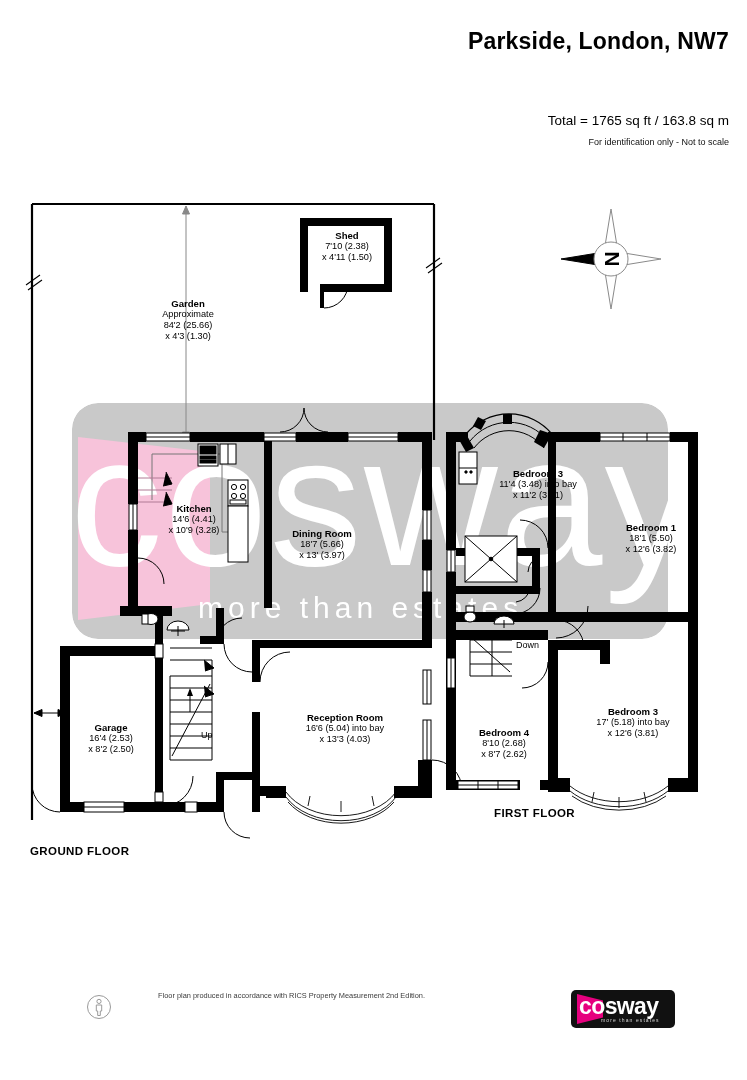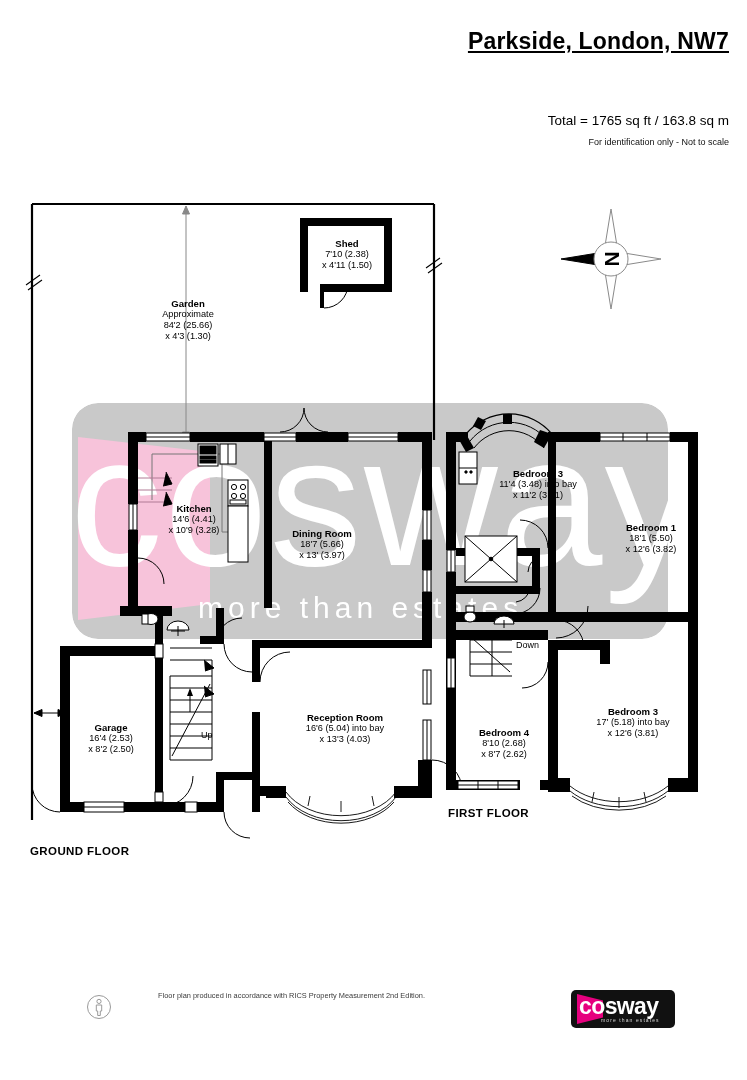--- a/index.html
+++ b/index.html
@@ -14,21 +14,20 @@
     overflow: hidden;
   }
   .abs { position: absolute; }
 
   
   #title {
     right: 18px; top: 28px;
     font-size: 23px; font-weight: bold;
     letter-spacing: 0.2px;
     text-align: right;
-    text-decoration: underline;
   }
   #total {
     right: 18px; top: 113px;
     font-size: 13.5px;
     text-align: right;
   }
   #disclaimer {
     right: 18px; top: 137px;
     font-size: 9px;
     text-align: right;
@@ -424,21 +423,21 @@
       <path d="M572,796 A64,44 0 0 0 666,796"></path>
       <line x1="592" y1="802" x2="594" y2="792"></line>
       <line x1="619" y1="808" x2="619" y2="797"></line>
       <line x1="646" y1="802" x2="644" y2="792"></line>
     </g>
   </g>
 
 </svg>
 </div>
 
-<div class="abs rlabel" style="left:302px; top:238px; width:90px;">
+<div class="abs rlabel" style="left:302px; top:230px; width:90px;">
   <span class="nm">Shed</span>
   <span class="dm">7'10 (2.38)</span>
   <span class="dm">x 4'11 (1.50)</span>
 </div>
 
 <div class="abs rlabel" style="left:140px; top:298px; width:96px;">
   <span class="nm">Garden</span>
   <span class="dm">Approximate</span>
   <span class="dm">84'2 (25.66)</span>
   <span class="dm">x 4'3 (1.30)</span>
@@ -489,21 +488,21 @@
 <div class="abs rlabel" style="left:562px; top:706px; width:142px;">
   <span class="nm">Bedroom 3</span>
   <span class="dm">17' (5.18) into bay</span>
   <span class="dm">x 12'6 (3.81)</span>
 </div>
 
 <div class="abs smalltag" style="left:201px; top:730px;">Up</div>
 <div class="abs smalltag" style="left:516px; top:640px;">Down</div>
 
 <div class="abs floorlabel" style="left:30px; top:845px;">GROUND FLOOR</div>
-<div class="abs floorlabel" style="left:448px; top:807px;">FIRST FLOOR</div>
+<div class="abs floorlabel" style="left:494px; top:807px;">FIRST FLOOR</div>
 
 <div class="abs" id="info-icon">
   <svg width="26" height="26" viewBox="0 0 26 26" aria-hidden="true">
     <circle cx="13" cy="13" r="11.5" fill="none" stroke="#9a9a9a" stroke-width="1"></circle>
     <circle cx="13" cy="7.4" r="2.1" fill="none" stroke="#9a9a9a" stroke-width="1"></circle>
     <path d="M10.3,11 L15.7,11 L15.7,17 L14.3,17 L14.3,21.5 L11.7,21.5 L11.7,17 L10.3,17 Z" fill="none" stroke="#9a9a9a" stroke-width="1"></path>
   </svg>
 </div>
 
 <div class="abs" id="footer-text">

